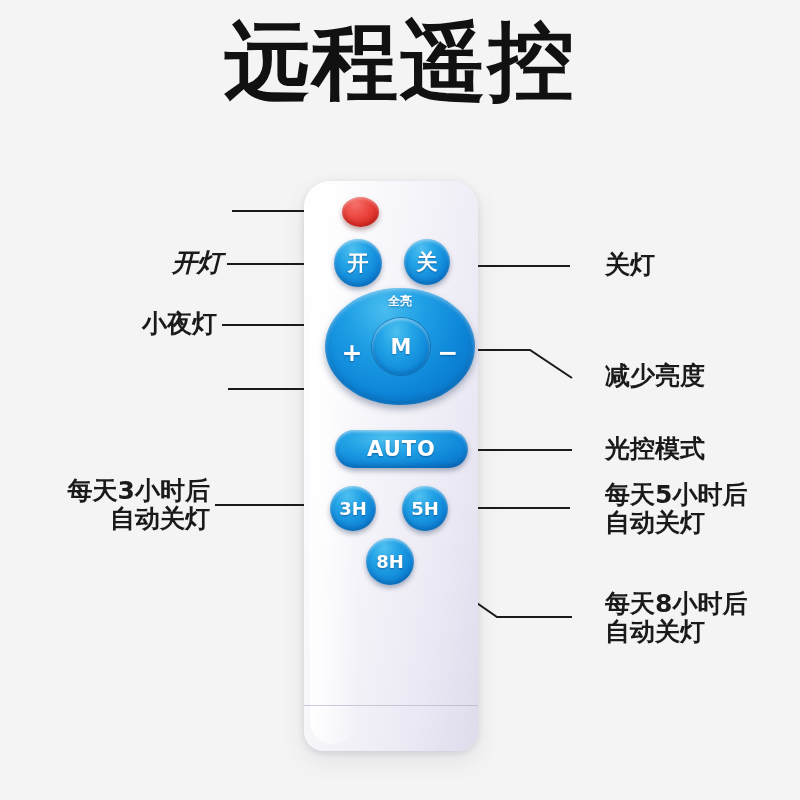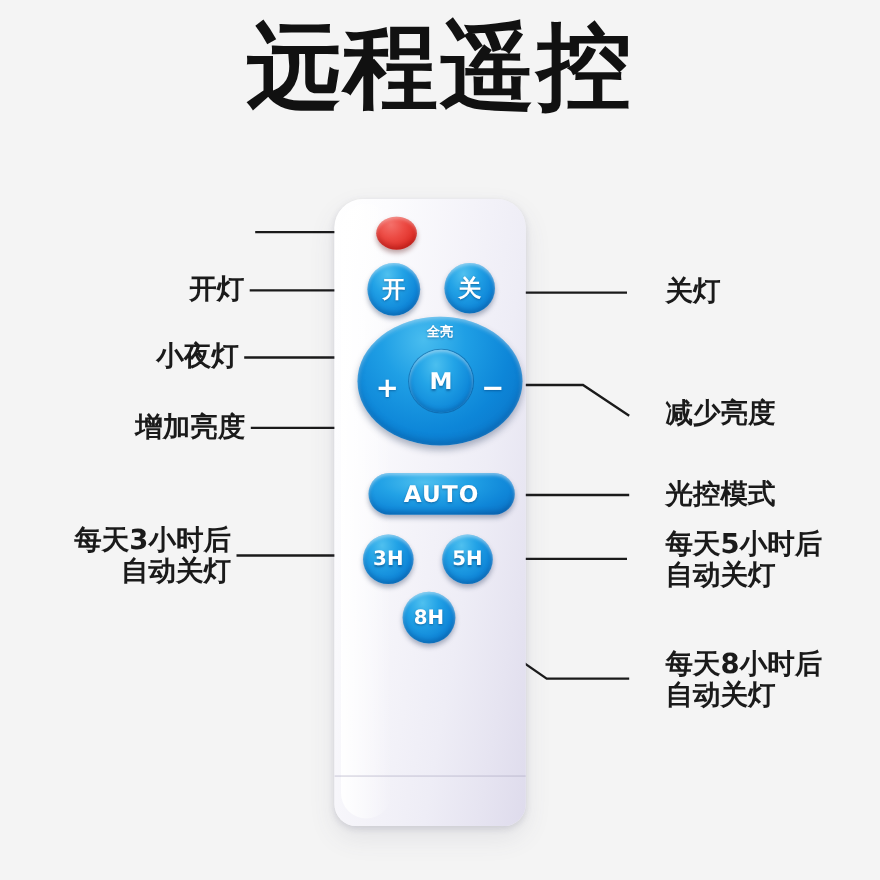--- a/index.html
+++ b/index.html
@@ -245,25 +245,24 @@
     </div>
 
     <div id="btn-auto" class="btn blue">AUTO</div>
 
     <div id="btn-3h" class="btn blue">3H</div>
     <div id="btn-5h" class="btn blue">5H</div>
     <div id="btn-8h" class="btn blue">8H</div>
   </div>
 
 
-  <div class="callout left" style="left:30px;  top:249px;  width:192px;">开灯</div>
+  <div class="callout left" style="left:30px;  top:249px;  width:192px;font-style:italic;">开灯</div>
 
   <div class="callout left" style="left:20px;  top:310px;  width:197px;">小夜灯</div>
 
-  <div class="callout left" style="left:20px;  top:374px;  width:203px;">增加亮度</div>
 
   <div class="callout left" style="left:10px;  top:477px;  width:200px;">每天3小时后
 自动关灯</div>
 
   <div class="callout right" style="left:578px; top:251px; width:210px;">关灯</div>
 
   <div class="callout right" style="left:578px; top:362px; width:210px;">减少亮度</div>
 
   <div class="callout right" style="left:578px; top:435px; width:215px;">光控模式</div>
 

